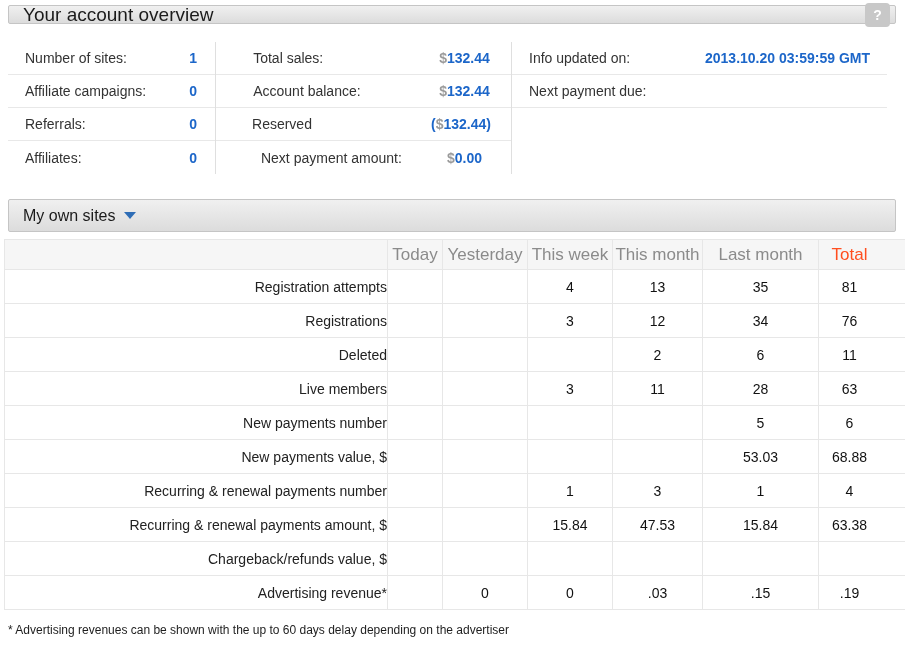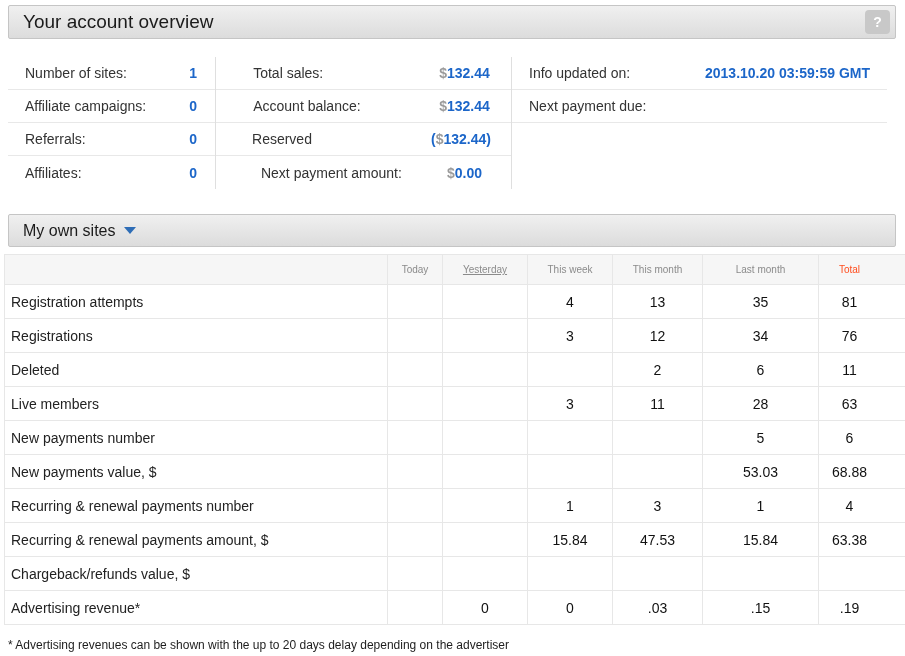--- a/index.html
+++ b/index.html
@@ -13,21 +13,21 @@
 
   
   .bar {
     margin: 0 9px 0 8px;
     border: 1px solid #c5c5c5;
     border-radius: 2px;
     background: linear-gradient(#f0f0f0, #dcdcdc);
     display: flex;
     align-items: center;
   }
-  .topbar { margin-top: 5px; height: 34px; padding: 0 4px 0 14px; justify-content: space-between; }
+  .topbar { margin-top: 5px; height: 19px; padding: 0 4px 0 14px; justify-content: space-between; }
   .topbar .title { font-size: 19px; color: #1b1b1b; }
   .help-btn {
     width: 25px; height: 24px; margin-right: 1px;
     background: #c8c8c8; border: none; border-radius: 4px;
     color: #ffffff; font-weight: bold; font-size: 14px;
     font-family: "Liberation Sans", sans-serif;
     display: flex; align-items: center; justify-content: center;
     cursor: pointer;
   }
 
@@ -72,39 +72,38 @@
     margin: 7px 10px 0 4px;
     width: 891px;
     border-collapse: collapse;
     table-layout: fixed;
   }
   table.sites th, table.sites td { border: 1px solid #e7e7e7; }
   table.sites thead th {
     height: 30px;
     background: #f6f6f6;
     font-weight: normal;
-    font-size: 10px;
+    font-size: 17px;
     color: #8b8b8b;
     text-align: center;
   }
   table.sites thead th.tot { color: #ff4e1f; }
   table.sites tbody td {
     height: 34px;
     font-size: 14px;
     color: #111;
     text-align: center;
   }
   table.sites td.lbl {
-    text-align: left;
-    padding-left: 6px;
+    text-align: right;
     color: #222;
   }
   table.sites .c-lbl { width: 383px; }
   table.sites .c-today { width: 55px; }
-  table.sites .c-yday { width: 85px; text-decoration: underline; }
+  table.sites .c-yday { width: 85px; }
   table.sites .c-week { width: 85px; }
   table.sites .c-month { width: 90px; }
   table.sites .c-lmonth { width: 116px; }
   table.sites .c-tot { width: 100px; }
   table.sites th.tot, table.sites td.tot { padding-right: 38px; }
 
   
   .footnote { margin: 13px 0 0 8px; font-size: 12px; color: #1d1d1d; }
 </style>
 </head>
@@ -274,13 +273,13 @@
       <td></td>
       <td>0</td>
       <td>0</td>
       <td>.03</td>
       <td>.15</td>
       <td class="tot">.19</td>
     </tr>
   </tbody>
 </table>
 
-<div class="footnote">* Advertising revenues can be shown with the up to 20 days delay depending on the advertiser</div>
+<div class="footnote">* Advertising revenues can be shown with the up to 60 days delay depending on the advertiser</div>
 
 </body></html>

